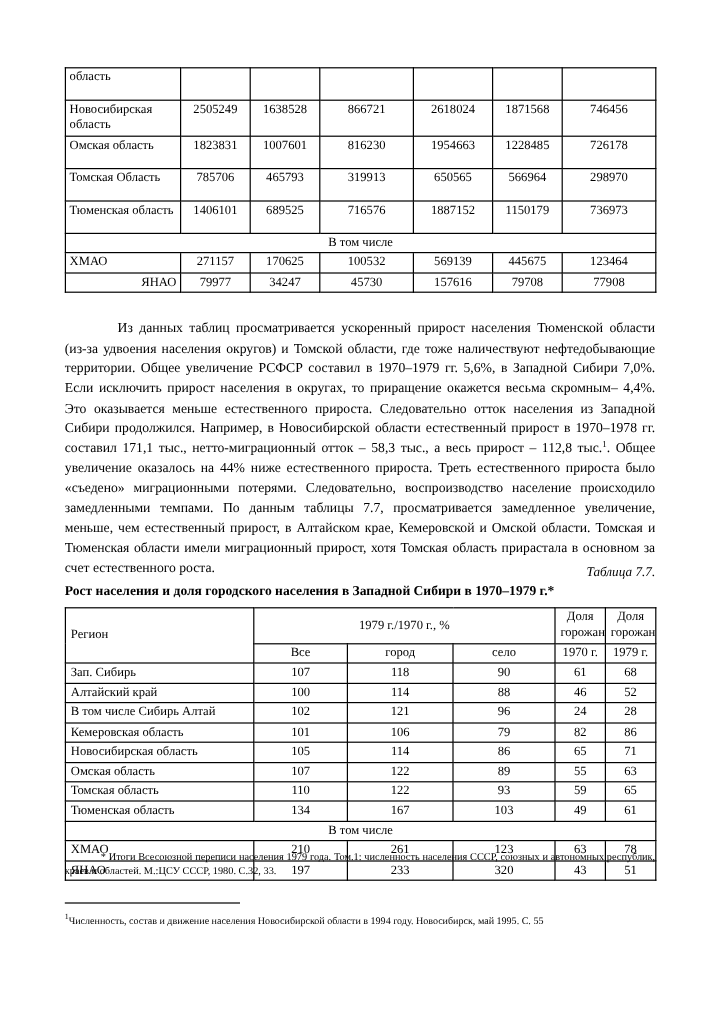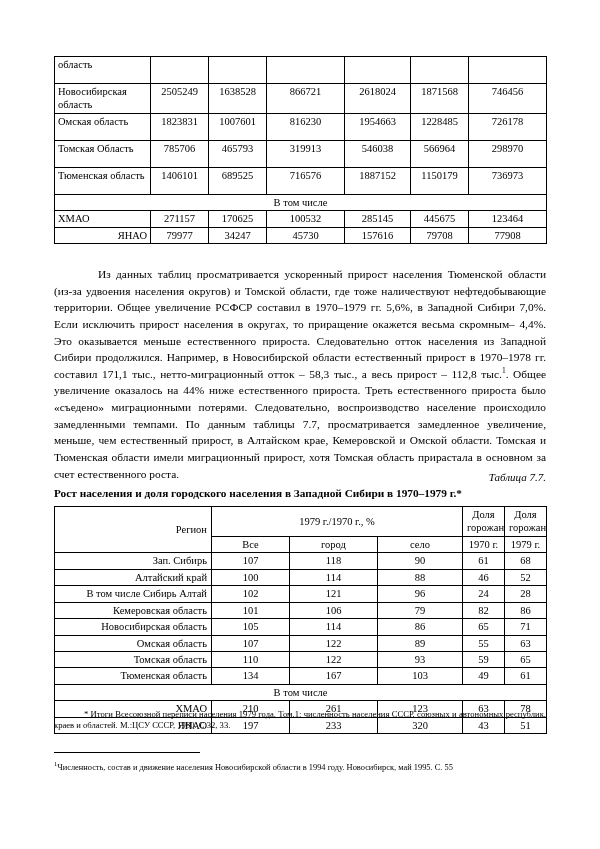--- a/index.html
+++ b/index.html
@@ -96,21 +96,21 @@
   }
 
   
   #table2-wrap {
     position: absolute;
     left: 54px;
     top: 506px;
     width: 492px;
   }
   #table2-wrap td { padding: 1px 4px; }
-  #table2-wrap td.lbl { text-align: right; }
+  #table2-wrap td.lbl { text-align: left; }
 
   
   #note2 {
     position: absolute;
     left: 54px;
     top: 709px;
     width: 492px;
     font-size: 8.6px;
     line-height: 1.30;
     text-align: justify;
@@ -189,42 +189,42 @@
             <td class="num">816230</td>
             <td class="num">1954663</td>
             <td class="num">1228485</td>
             <td class="num">726178</td>
           </tr>
           <tr>
             <td class="lbl tall">Томская Область</td>
             <td class="num">785706</td>
             <td class="num">465793</td>
             <td class="num">319913</td>
-            <td class="num">546038</td>
+            <td class="num">650565</td>
             <td class="num">566964</td>
             <td class="num">298970</td>
           </tr>
           <tr>
             <td class="lbl tall">Тюменская область</td>
             <td class="num">1406101</td>
             <td class="num">689525</td>
             <td class="num">716576</td>
             <td class="num">1887152</td>
             <td class="num">1150179</td>
             <td class="num">736973</td>
           </tr>
           <tr>
             <td colspan="7" class="ctr-span">В том числе</td>
           </tr>
           <tr>
             <td class="lbl">ХМАО</td>
             <td class="num">271157</td>
             <td class="num">170625</td>
             <td class="num">100532</td>
-            <td class="num">285145</td>
+            <td class="num">569139</td>
             <td class="num">445675</td>
             <td class="num">123464</td>
           </tr>
           <tr>
             <td class="rgt">ЯНАО</td>
             <td class="num">79977</td>
             <td class="num">34247</td>
             <td class="num">45730</td>
             <td class="num">157616</td>
             <td class="num">79708</td>

